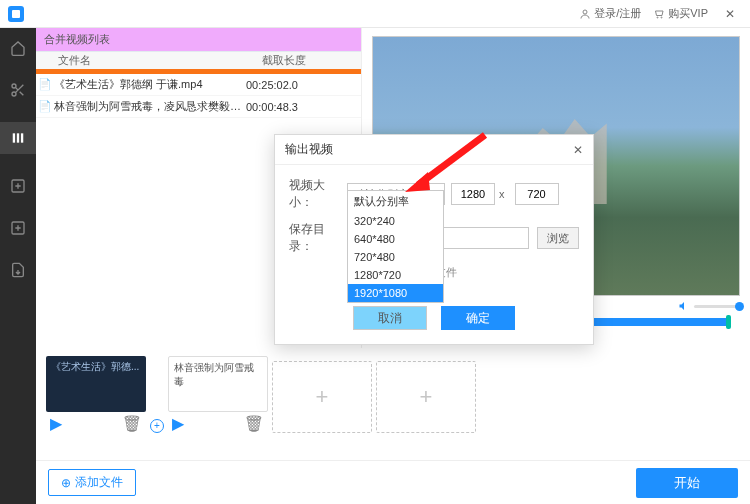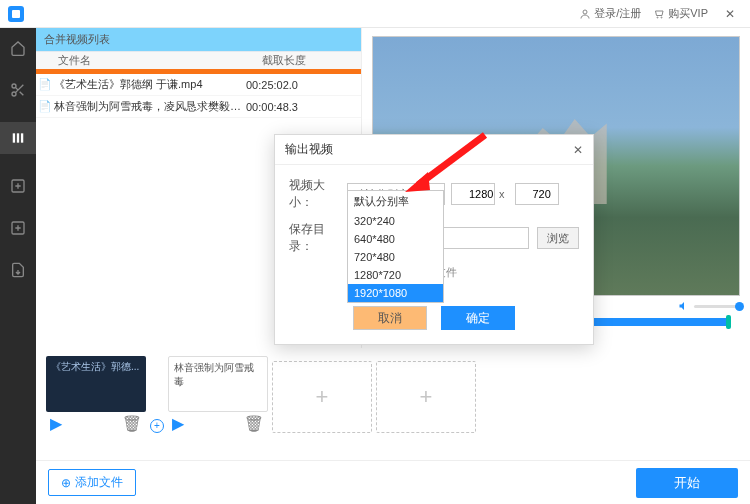--- a/index.html
+++ b/index.html
@@ -14,21 +14,21 @@
 .titlebar .close { width: 24px; text-align: center; color: #666; margin-left: 10px; cursor: pointer; }
 
 .main { display: flex; height: 476px; }
 .sidebar { width: 36px; background: #2b2b2b; display: flex; flex-direction: column; align-items: center; padding-top: 10px; gap: 22px; }
 .sidebar .sbitem { width: 20px; height: 20px; color: #888; cursor: pointer; display: flex; align-items: center; justify-content: center; }
 .sidebar .sbitem.active { color: #fff; background: #444; width: 36px; height: 32px; }
 
 .content { flex: 1; display: flex; flex-direction: column; }
 .upper { display: flex; height: 320px; }
 .listpanel { width: 326px; border-right: 1px solid #eee; display: flex; flex-direction: column; }
-.listhead { height: 24px; background: #7dd3fc; border-bottom: 1px solid #e3e9ef; display: flex; align-items: center; font-size: 11px; color: #555; padding: 0 8px; }
+.listhead { height: 24px; background: #f0abfc; border-bottom: 1px solid #e3e9ef; display: flex; align-items: center; font-size: 11px; color: #555; padding: 0 8px; }
 .colhead { height: 22px; background: #f7f7f7; border-bottom: 5px solid #f97316; display: flex; align-items: center; font-size: 11px; color: #666; }
 .colhead .c1 { width: 210px; padding-left: 22px; }
 .colhead .c2 { flex: 1; margin-left: 16px; }
 .row { height: 22px; display: flex; align-items: center; font-size: 11px; color: #333; border-bottom: 1px solid #f5f5f5; }
 .row .fi { width: 18px; display: flex; justify-content: center; }
 .row .c1 { width: 192px; white-space: nowrap; overflow: hidden; text-overflow: ellipsis; }
 .row .c2 { flex: 1; }
 
 .preview { flex: 1; padding: 8px 10px 0 10px; }
 .video { width: 100%; height: 260px; background: linear-gradient(to bottom, #7da9d4 0%, #8bb5d9 35%, #6c9a7f 50%, #4a6b52 70%, #5f7a5a 100%); position: relative; border: 1px solid #ccc; }
@@ -58,27 +58,27 @@
 .bigstart { margin-left: auto; background: #1e90ff; color: #fff; font-size: 13px; padding: 6px 38px; border-radius: 2px; cursor: pointer; }
 
 .dialog { position: absolute; left: 274px; top: 134px; width: 320px; background: #fff; border: 1px solid #d9d9d9; box-shadow: 0 4px 18px rgba(0,0,0,0.18); font-size: 12px; }
 .dialog .dtitle { height: 30px; display: flex; align-items: center; padding: 0 10px; border-bottom: 1px solid #eee; color: #333; }
 .dialog .dtitle .dclose { margin-left: auto; cursor: pointer; color: #666; }
 .dialog .dbody { padding: 12px 14px 8px 14px; }
 .drow { display: flex; align-items: center; margin-bottom: 10px; }
 .drow .lbl { width: 58px; color: #555; }
 .select { position: relative; width: 98px; height: 22px; border: 1px solid #c9c9c9; background: #fff; display: flex; align-items: center; padding: 0 6px; font-size: 11px; color: #555; cursor: pointer; }
 .select::after { content:""; position:absolute; right:5px; top:9px; border:4px solid transparent; border-top-color:#888; }
-.wh { width: 44px; height: 22px; border: 1px solid #c9c9c9; font-size: 11px; margin-left: 6px; padding-left: 17px; }
+.wh { width: 44px; height: 22px; border: 1px solid #c9c9c9; text-align: center; font-size: 11px; margin-left: 6px; }
 .x { margin: 0 4px; color: #666; font-size: 11px; }
 .pathbox { flex: 1; height: 22px; border: 1px solid #c9c9c9; font-size: 11px; padding: 0 6px; color: #555; display: flex; align-items: center; overflow: hidden; }
 .browse { margin-left: 8px; height: 22px; padding: 0 9px; background: #f2f2f2; border: 1px solid #c9c9c9; font-size: 11px; color: #555; cursor: pointer; display: flex; align-items: center; }
 .hint { color: #888; font-size: 11px; margin-left: 58px; margin-bottom: 10px; }
 .dbtns { display: flex; justify-content: center; gap: 14px; padding: 8px 0 14px 0; }
-.dbtn { width: 74px; height: 24px; border: 1px solid #c9c9c9; background: #fdba74; font-size: 12px; color: #555; display: flex; align-items: center; justify-content: center; cursor: pointer; }
+.dbtn { width: 74px; height: 24px; border: 1px solid #c9c9c9; background: #7dd3fc; font-size: 12px; color: #555; display: flex; align-items: center; justify-content: center; cursor: pointer; }
 .dbtn.primary { background: #1e90ff; border-color: #1e90ff; color: #fff; }
 
 .dropdown { position: absolute; left: 347px; top: 190px; width: 97px; background: #fff; border: 1px solid #c9c9c9; z-index: 20; font-size: 11px; }
 .dropdown .opt { padding: 3px 6px; color: #333; cursor: pointer; }
 .dropdown .opt.sel { background: #1e90ff; color: #fff; }
 
 .arrow { position: absolute; left: 400px; top: 130px; z-index: 30; pointer-events: none; }
 </style>
 </head>
 <body>

